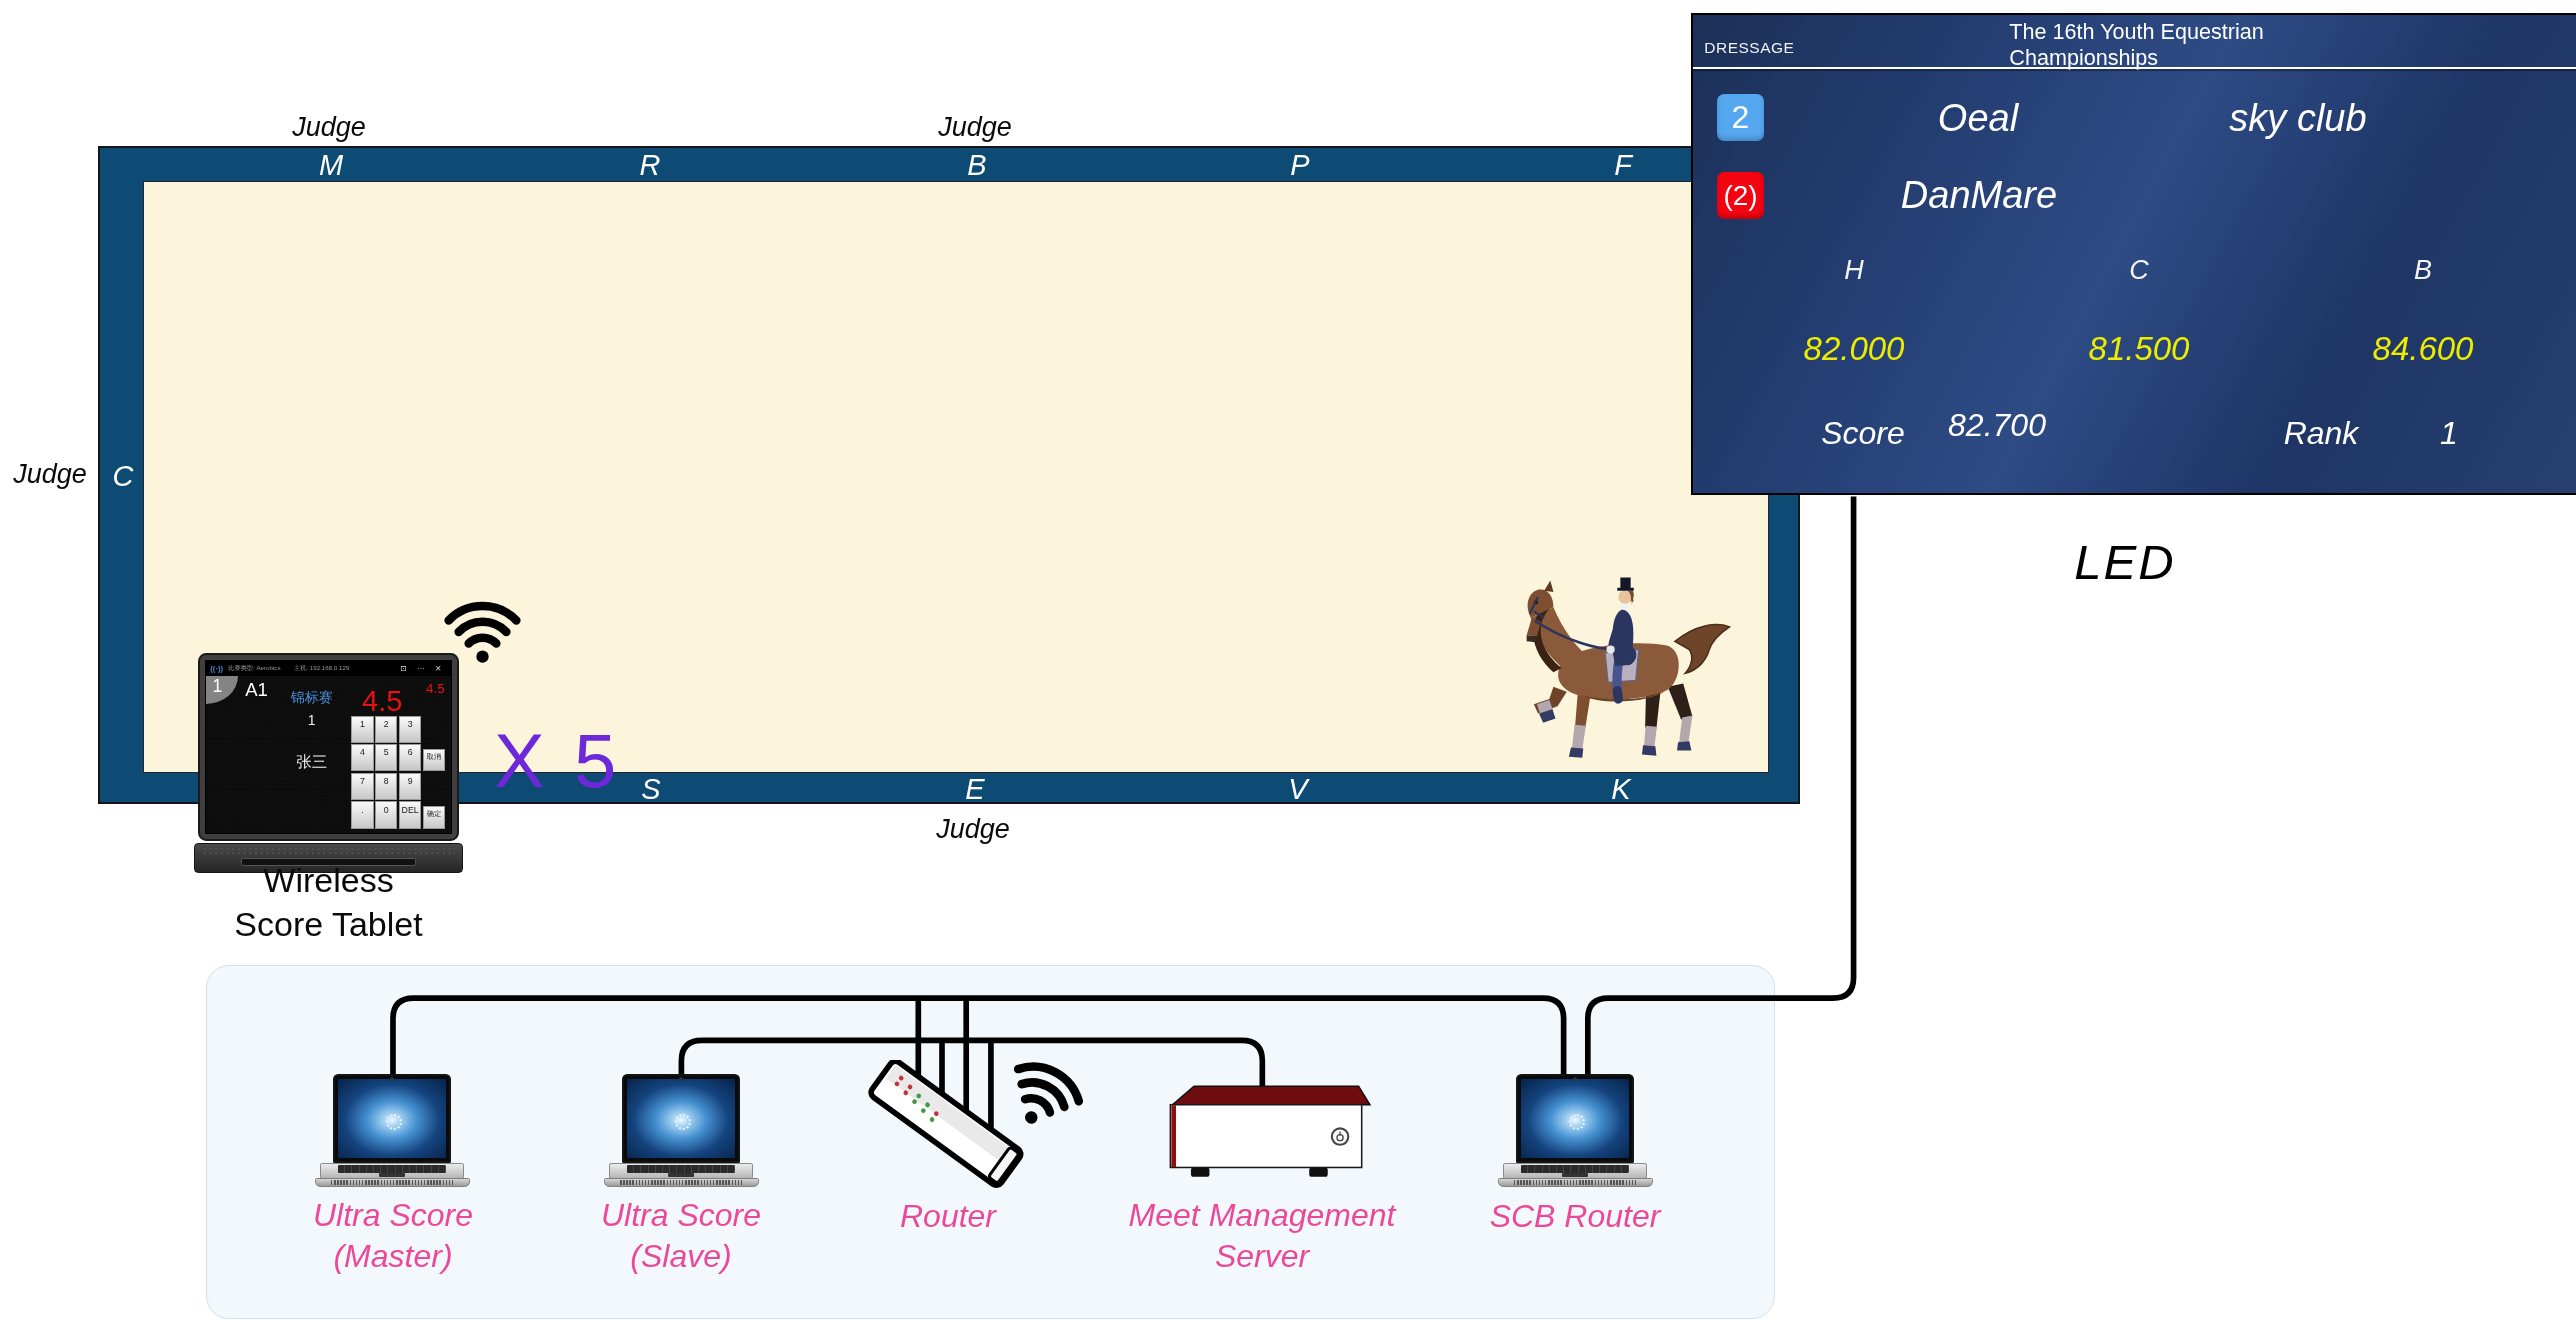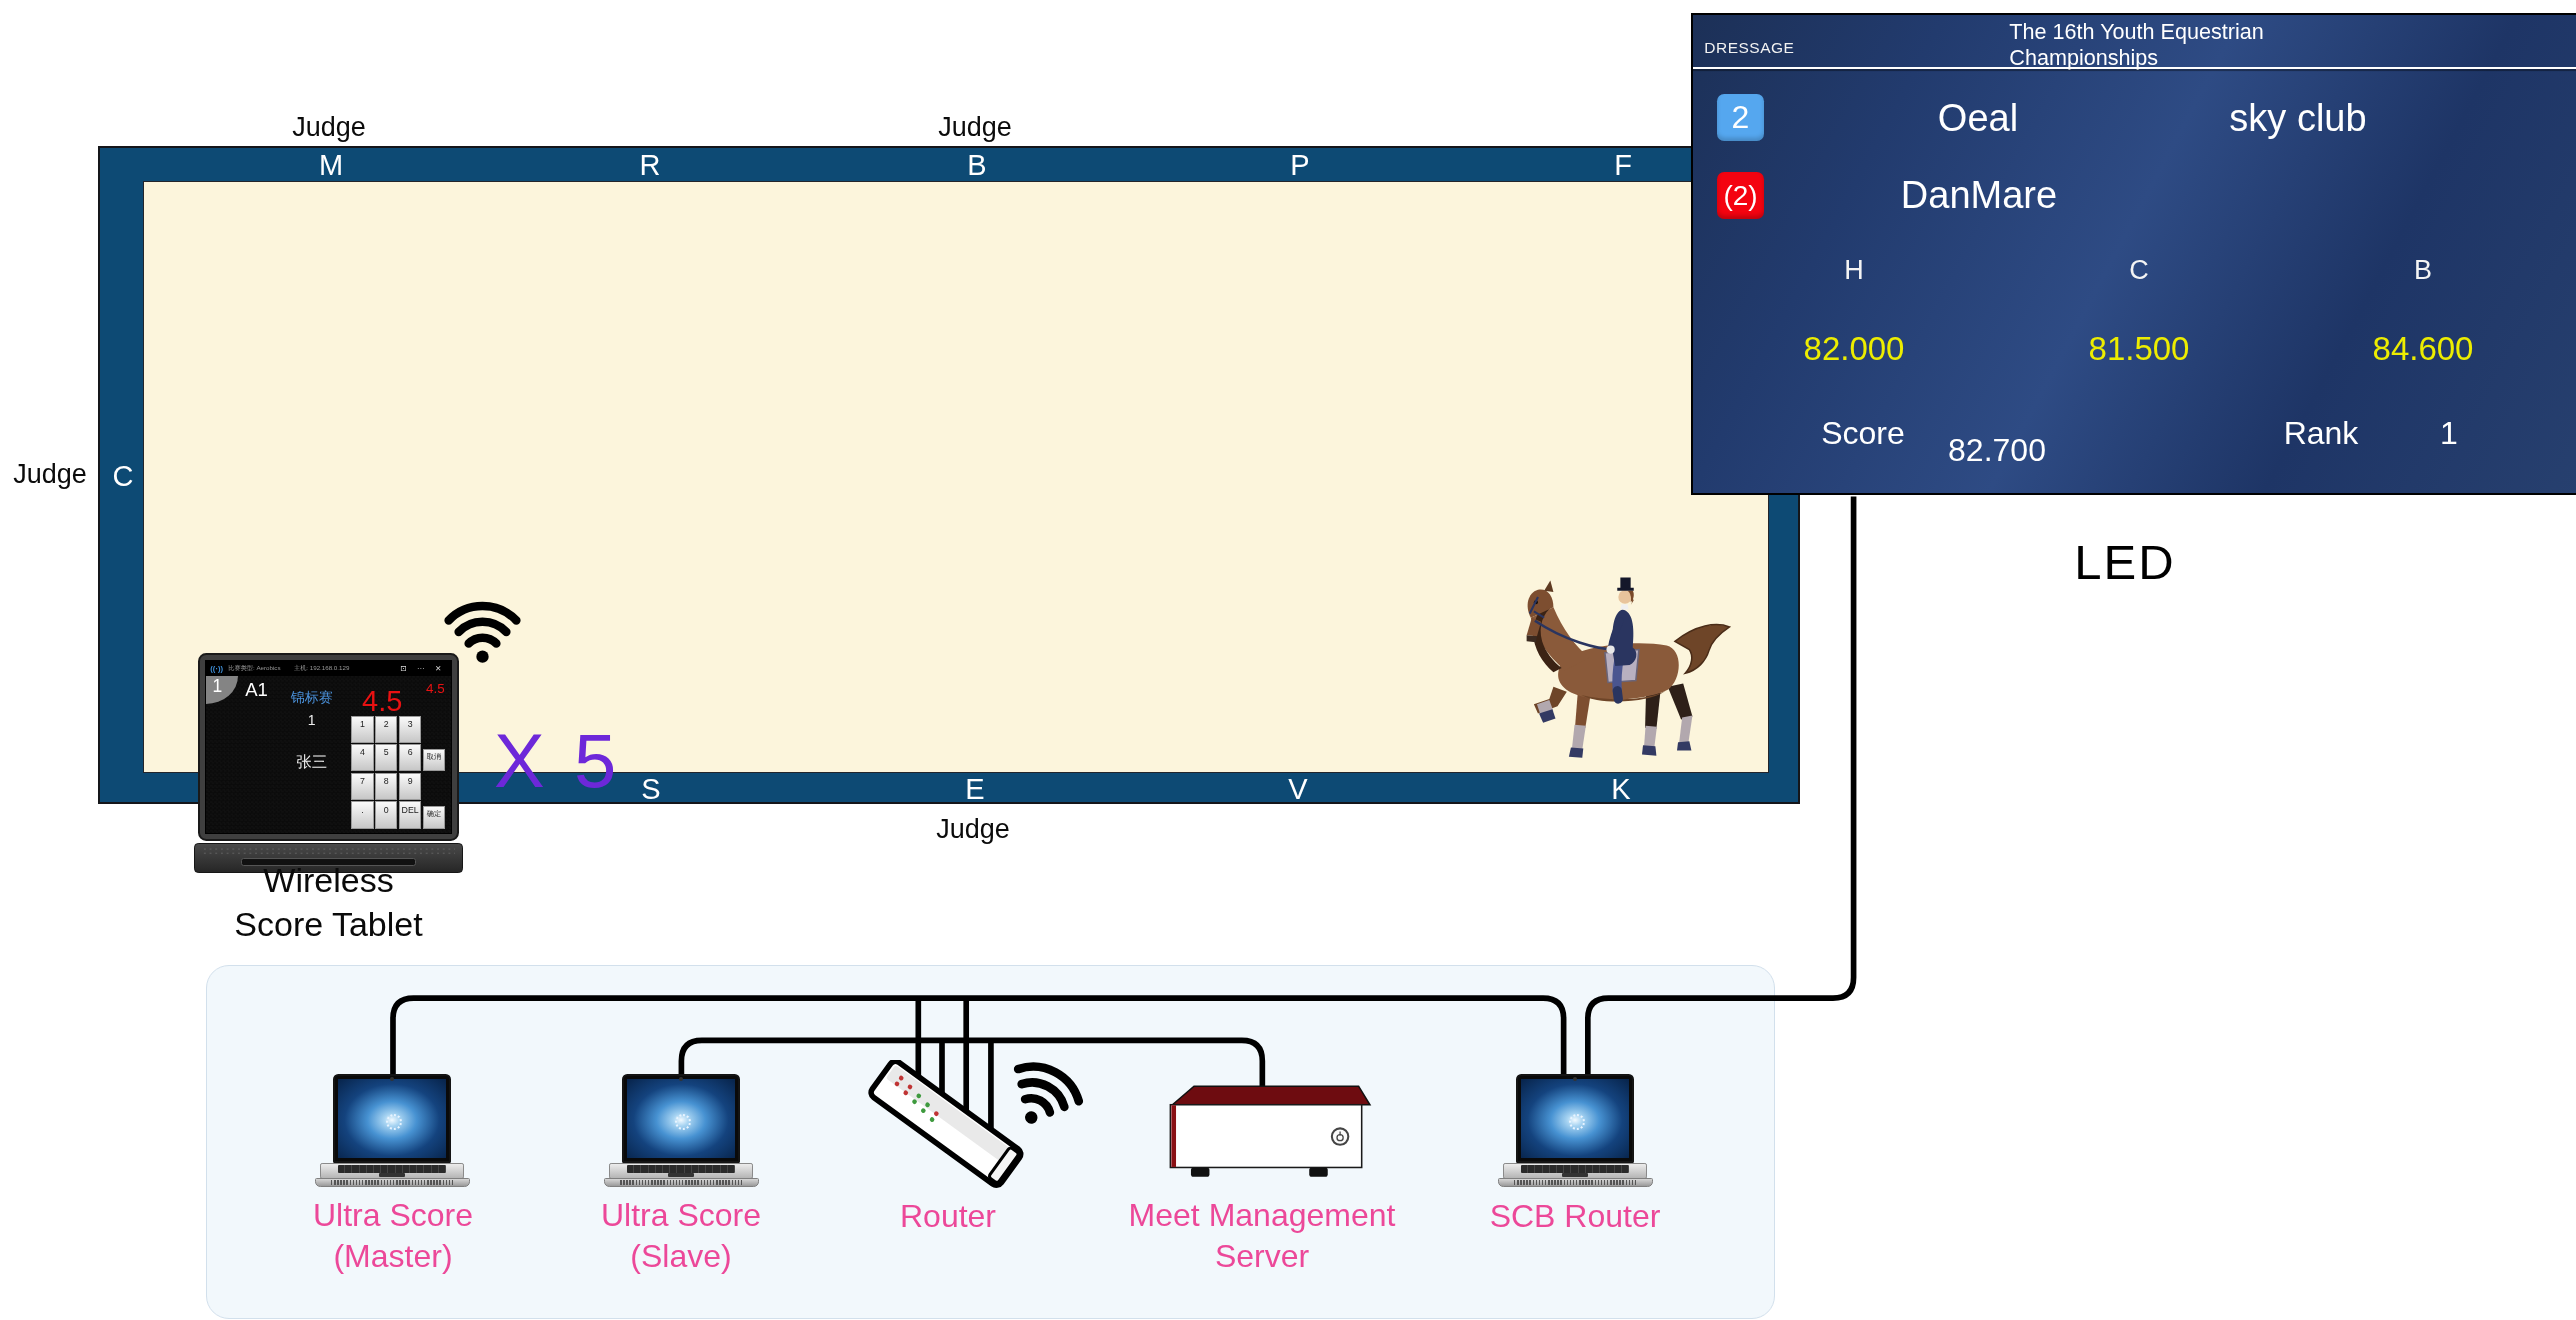--- a/index.html
+++ b/index.html
@@ -1,18 +1,18 @@
 <!DOCTYPE html>
 <html style="font-size:8.2px"><head>
 <meta charset="utf-8">
 <style>
   html,body{margin:0;padding:0;background:#fff;}
   .canvas{position:relative;width:2587px;height:1320px;background:#ffffff;overflow:hidden;
           font-family:"Liberation Sans",sans-serif;color:#111;}
-  .ctr{position:absolute;transform:translate(-50%,-50%);white-space:nowrap;}
+  .ctr{position:absolute;transform:translate(-50%,-50%);white-space:nowrap;font-style:italic;}
 
   
   .arena{position:absolute;left:98px;top:146px;width:1702px;height:658px;
          background:#0D4A74;border:2.1px solid #15161a;box-sizing:border-box;z-index:1;}
   .arena-field{position:absolute;left:43px;top:33px;right:29px;bottom:29px;
                background:#FCF5DC;border:1.5px solid #23252b;box-sizing:border-box;}
   .arena-letter{color:#fff;font-size:29px;}
   .judge-lbl{font-size:27px;color:#0b0b0b;z-index:1;}
 
   
@@ -358,19 +358,19 @@
 
     <span class="ctr sb-jcol" style="left:161px;top:255px">H</span>
     <span class="ctr sb-jcol" style="left:446px;top:255px">C</span>
     <span class="ctr sb-jcol" style="left:730px;top:255px">B</span>
 
     <span class="ctr sb-score" style="left:161px;top:334px">82.000</span>
     <span class="ctr sb-score" style="left:446px;top:334px">81.500</span>
     <span class="ctr sb-score" style="left:730px;top:334px">84.600</span>
 
     <span class="ctr sb-foot" style="left:170px;top:418px">Score</span>
-    <span class="ctr sb-foot" style="left:304px;top:435px">82.700</span>
+    <span class="ctr sb-foot" style="left:304px;top:410px">82.700</span>
     <span class="ctr sb-foot" style="left:628px;top:418px">Rank</span>
     <span class="ctr sb-foot" style="left:756px;top:418px">1</span>
   </div>
 
 </div>
 
 
 </body></html>

